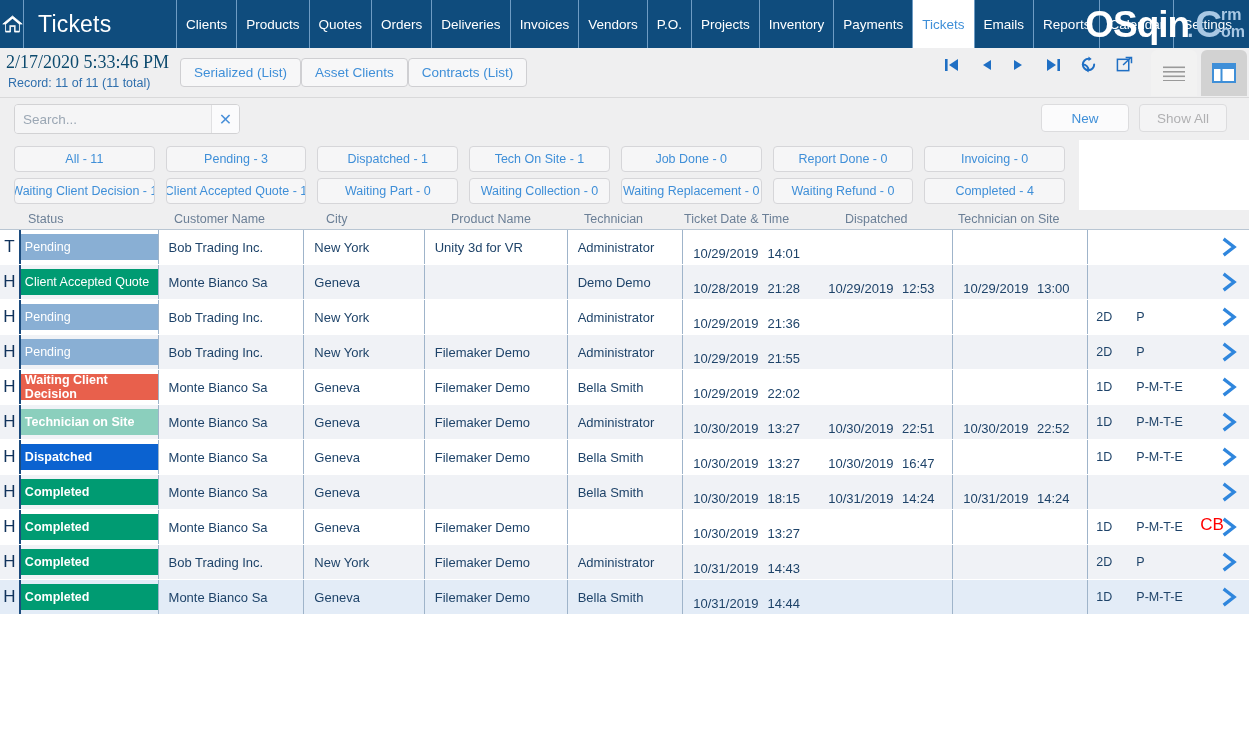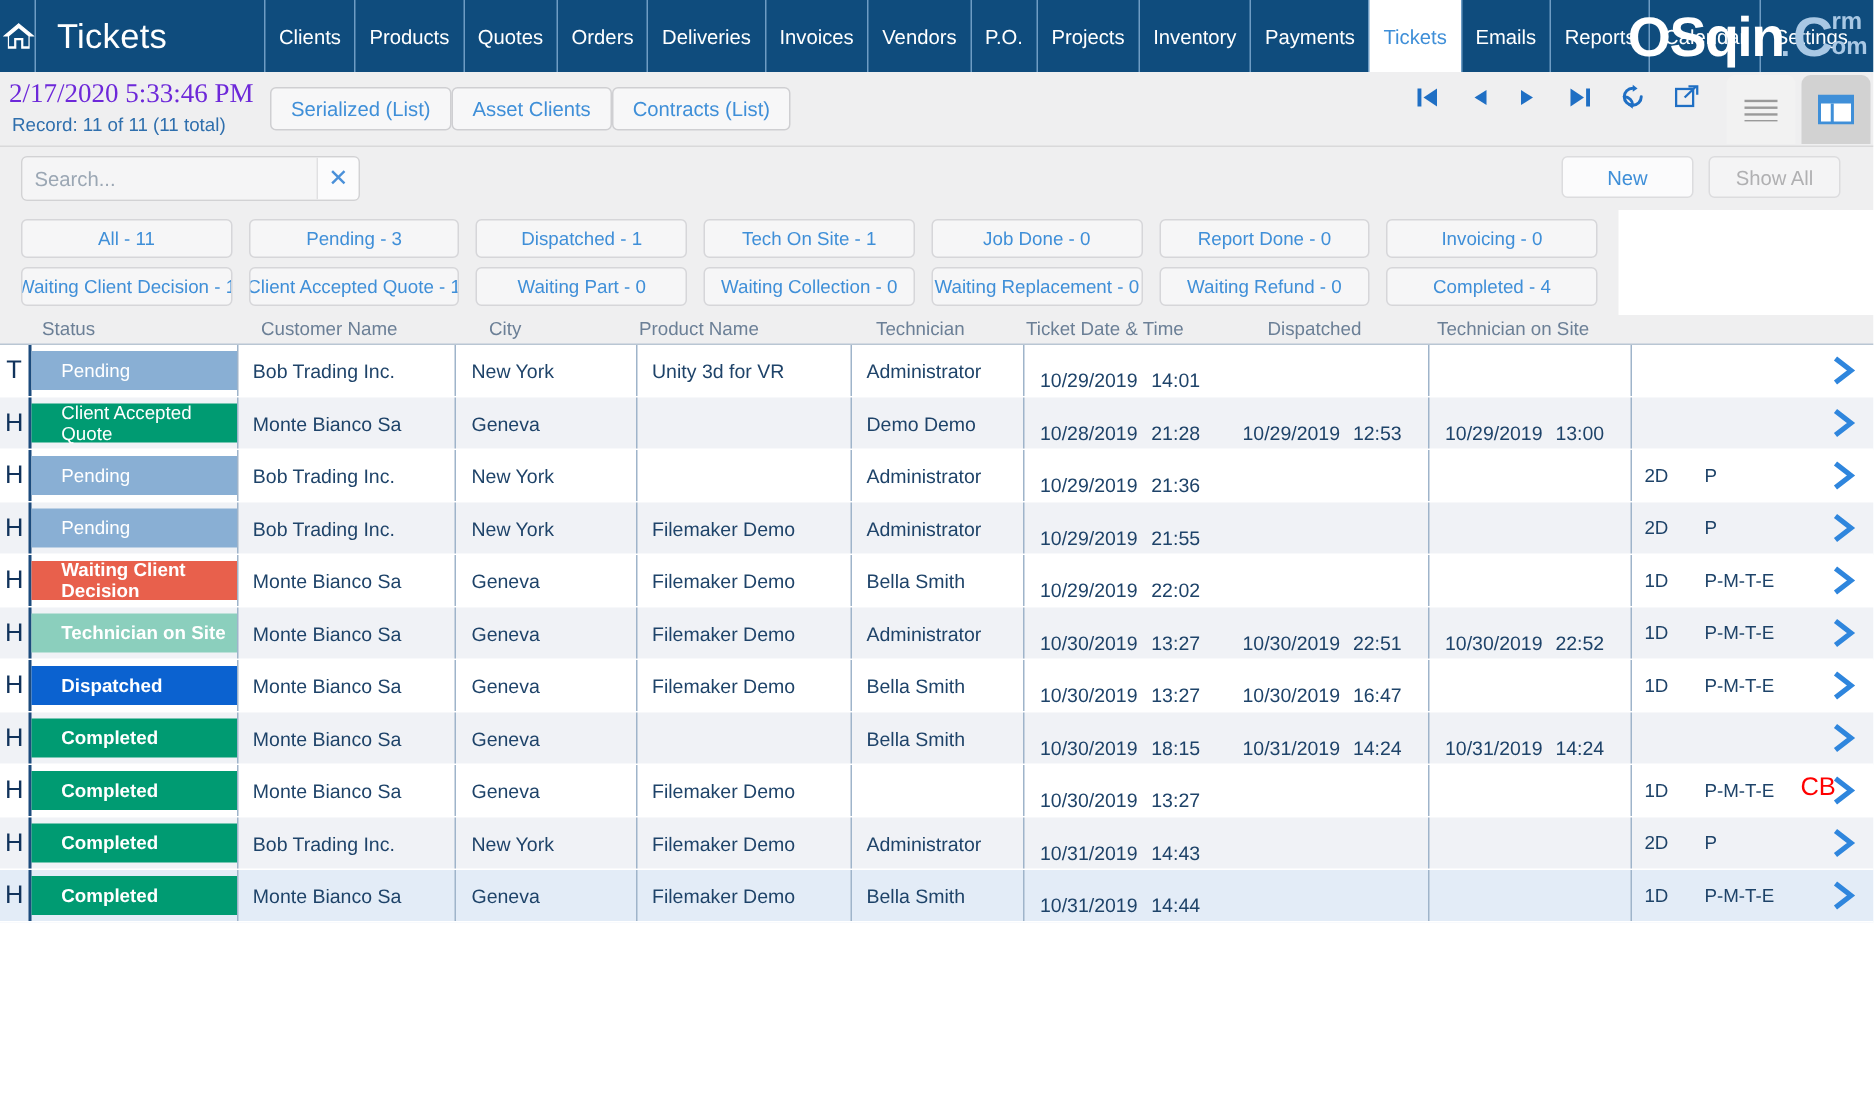--- a/index.html
+++ b/index.html
@@ -56,21 +56,21 @@
 
   
   .subbar {
     position:absolute; left:0; top:48px; width:1249px; height:50px;
     background:#efeff0;
     border-bottom:1px solid #d9d9da;
   }
   .datetime {
     position:absolute; left:6px; top:4px;
     font-family:"Liberation Serif", serif;
-    font-size:18px; color:#6d28d9;
+    font-size:18px; color:#0c4a6e;
   }
   .recordinfo {
     position:absolute; left:8px; top:28px;
     font-size:12.5px; color:#2f6fad;
   }
   .layout-btns { position:absolute; left:180px; top:10px; display:flex; }
   .lbtn {
     background:#f7f7f8; border:1px solid #cfcfd2; border-radius:4px;
     color:#3f8fd8; font-size:13.5px; padding:6px 13px; cursor:pointer;
     white-space:nowrap;
@@ -162,21 +162,21 @@
     width:20px; display:flex; align-items:center; justify-content:center;
     font-size:17px; color:#11335c; font-family:"Liberation Sans", sans-serif;
   }
   .c-status {
     width:148px; display:flex; align-items:center;
     border-left:2px solid #1c4b7d; border-right:1px solid #9fb4ca;
     padding:0 0 0 0;
   }
   .badge {
     width:100%; height:26px; display:flex; align-items:center;
-    padding-left:20px; color:#ffffff; font-size:12.5px; font-weight:bold;
+    padding-left:4px; color:#ffffff; font-size:12.5px; font-weight:bold;
   }
   .badge.pending { background:#89afd4; font-weight:normal; }
   .badge.accepted { background:#009b72; font-weight:normal; }
   .badge.waiting { background:#e8604c; }
   .badge.onsite { background:#8bcfbd; }
   .badge.dispatched { background:#0b62d0; }
   .badge.completed { background:#009b72; }
 
   .cell {
     display:flex; align-items:center; font-size:13px; color:#1e4369;
@@ -324,21 +324,21 @@
       <div class="fbtn">Waiting Replacement - 0</div>
       <div class="fbtn">Waiting Refund - 0</div>
       <div class="fbtn">Completed - 4</div>
     </div>
 
   <div class="tablearea">
     <div class="colheads" id="colheads">
         <span style="left: 28px;">Status</span>
         <span style="left: 174px;">Customer Name</span>
         <span style="left: 326px;">City</span>
-        <span style="left: 426px;">Product Name</span>
+        <span style="left: 451px;">Product Name</span>
         <span style="left: 584px;">Technician</span>
         <span style="left: 684px;">Ticket Date &amp; Time</span>
         <span style="left: 845px;">Dispatched</span>
         <span style="left: 958px;">Technician on Site</span>
       </div>
     <div class="grid" id="grid">
         <div class="row odd">
           <div class="c-mark">T</div>
           <div class="c-status">
             <div class="badge pending">Pending</div>

